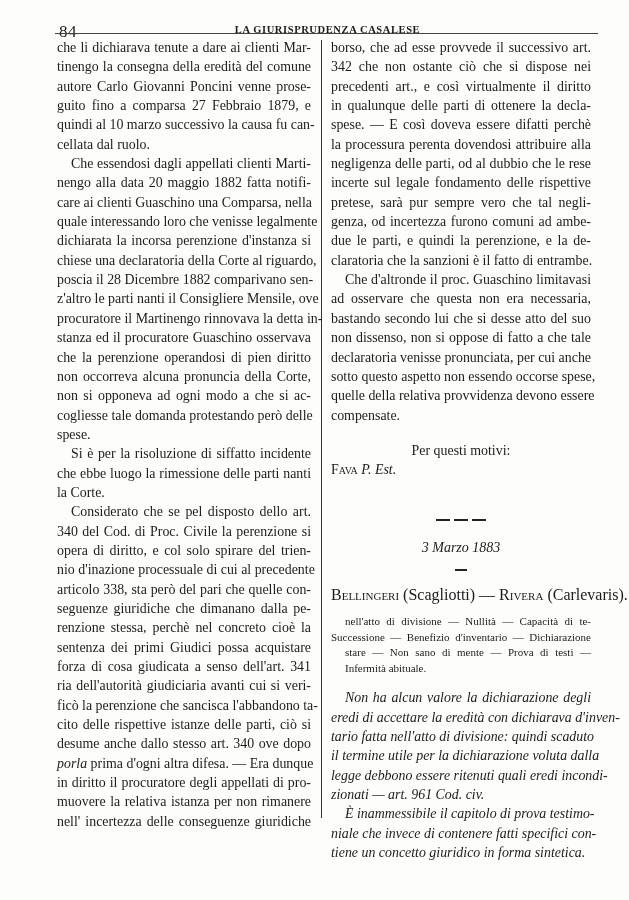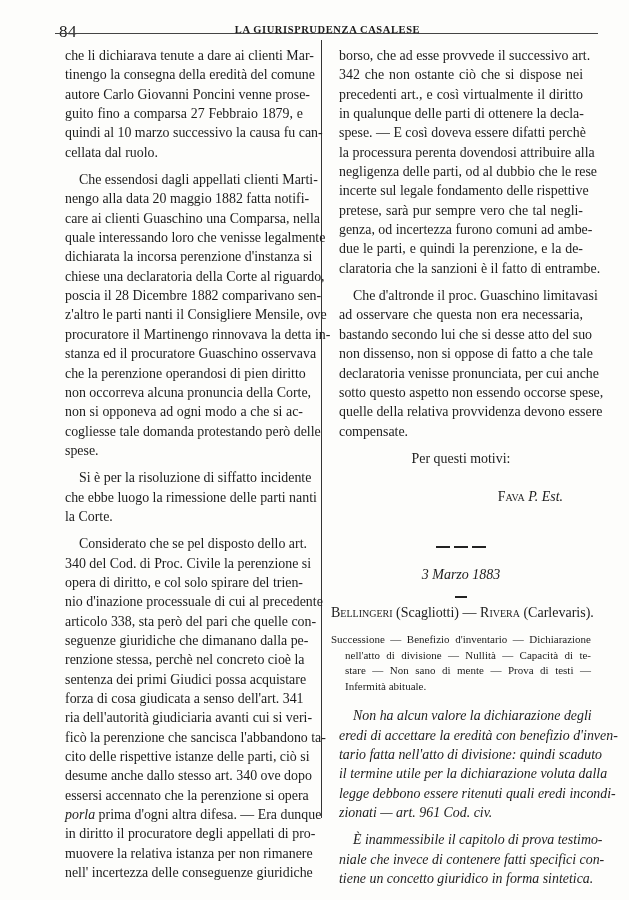--- a/index.html
+++ b/index.html
@@ -24,31 +24,31 @@
   .col-rule {
     position: absolute; left: 321px; top: 40px; height: 778px; width: 0;
     border-left: 1px solid #333;
   }
   .column {
     position: absolute; top: 38px; font-size: 13.9px; line-height: 19.35px;
     text-align: justify; hyphens: none;
   }
   .col-left { left: 57px; width: 254px; }
   .col-right { left: 331px; width: 260px; }
-  .p { margin: 8px; text-indent: 0; }
+  .p { margin: 0; text-indent: 0; }
   .line { display: block; white-space: nowrap; text-align: justify; text-align-last: justify; }
   .line.last { text-align-last: left; }
   .center { text-align: center; }
-  .right { text-align: right; padding-right: 28px; margin-top: 19px; }
+  .right { text-align: left; padding-right: 28px; }
   .sep3 { text-align: center; margin-top: 30px; height: 20px; position: relative; }
   .sep3 span { display: inline-block; width: 14px; border-top: 2.5px solid #222; margin: 0 2px; vertical-align: middle; }
   .date { text-align: center; font-style: italic; margin-top: 8px; font-size: 14px; }
   .sep1 { text-align: center; height: 8px; }
   .sep1 span { display: inline-block; width: 12px; border-top: 2.5px solid #222; }
-  .parties { margin-top: 11px; font-size: 14px; white-space: nowrap; }
+  .parties { margin-top: 20px; font-size: 16px; white-space: nowrap; }
   .sc { font-variant: small-caps; }
   .summary { font-size: 11px; line-height: 15.5px; margin-top: 10px; }
   .summary .line { padding-left: 14px; }
   .summary .line.first { padding-left: 0; }
   .maxims { font-style: italic; margin-top: 12px; }
   .it { font-style: italic; }
 </style>
 </head>
 <body>
 
@@ -97,21 +97,20 @@
       <span class="line">nio d'inazione processuale di cui al precedente</span>
       <span class="line">articolo 338, sta però del pari che quelle con-</span>
       <span class="line">seguenze giuridiche che dimanano dalla pe-</span>
       <span class="line">renzione stessa, perchè nel concreto cioè la</span>
       <span class="line">sentenza dei primi Giudici possa acquistare</span>
       <span class="line">forza di cosa giudicata a senso dell'art. 341</span>
       <span class="line">ria dell'autorità giudiciaria avanti cui si veri-</span>
       <span class="line">ficò la perenzione che sancisca l'abbandono ta-</span>
       <span class="line">cito delle rispettive istanze delle parti, ciò si</span>
       <span class="line">desume anche dallo stesso art. 340 ove dopo</span>
-      <span class="line">essersi accennato che la perenzione si opera</span>
       <span class="line"><i>porla</i> prima d'ogni altra difesa. — Era dunque</span>
       <span class="line">in diritto il procuratore degli appellati di pro-</span>
       <span class="line">muovere la relativa istanza per non rimanere</span>
       <span class="line">nell' incertezza delle conseguenze giuridiche</span>
     </div>
   </div>
 
 <div class="column col-right">
   <div id="right-paras">
       <div class="p">
@@ -132,45 +131,45 @@
         <span class="line first" style="padding-left: 14px;">Che d'altronde il proc. Guaschino limitavasi</span>
         <span class="line">ad osservare che questa non era necessaria,</span>
         <span class="line">bastando secondo lui che si desse atto del suo</span>
         <span class="line">non dissenso, non si oppose di fatto a che tale</span>
         <span class="line">declaratoria venisse pronunciata, per cui anche</span>
         <span class="line">sotto questo aspetto non essendo occorse spese,</span>
         <span class="line">quelle della relativa provvidenza devono essere</span>
         <span class="line last">compensate.</span>
       </div>
     </div>
-  <div class="center" style="margin-top:0;">Per questi motivi:</div>
+  <div class="center" style="margin-top:16px;">Per questi motivi:</div>
   <div class="right">
     <span class="sc">Fava</span>
     <span class="it">P. Est.</span>
   </div>
   <div class="sep3"><span></span><span></span><span></span></div>
   <div class="date">3 Marzo 1883</div>
   <div class="sep1"><span></span></div>
   <div class="parties">
     <span class="sc">Bellingeri</span>
     <span>(Scagliotti)</span>
     <span>—</span>
     <span class="sc">Rivera</span>
     <span>(Carlevaris).</span>
   </div>
   <div class="summary" id="summary">
+      <span class="line">nell'atto di divisione — Nullità — Capacità di te-</span>
       <span class="line first">Successione — Benefizio d'inventario — Dichiarazione</span>
-      <span class="line">nell'atto di divisione — Nullità — Capacità di te-</span>
       <span class="line">stare — Non sano di mente — Prova di testi —</span>
       <span class="line last">Infermità abituale.</span>
     </div>
   <div class="maxims" id="maxims">
       <div class="p">
         <span class="line first" style="padding-left: 14px;">Non ha alcun valore la dichiarazione degli</span>
-        <span class="line">eredi di accettare la eredità con benefizio d'inven-</span>
+        <span class="line">eredi di accettare la eredità con dichiarava d'inven-</span>
         <span class="line">tario fatta nell'atto di divisione: quindi scaduto</span>
         <span class="line">il termine utile per la dichiarazione voluta dalla</span>
         <span class="line">legge debbono essere ritenuti quali eredi incondi-</span>
         <span class="line last">zionati — art. 961 Cod. civ.</span>
       </div>
       <div class="p">
         <span class="line first" style="padding-left: 14px;">È inammessibile il capitolo di prova testimo-</span>
         <span class="line">niale che invece di contenere fatti specifici con-</span>
         <span class="line last">tiene un concetto giuridico in forma sintetica.</span>
       </div>

